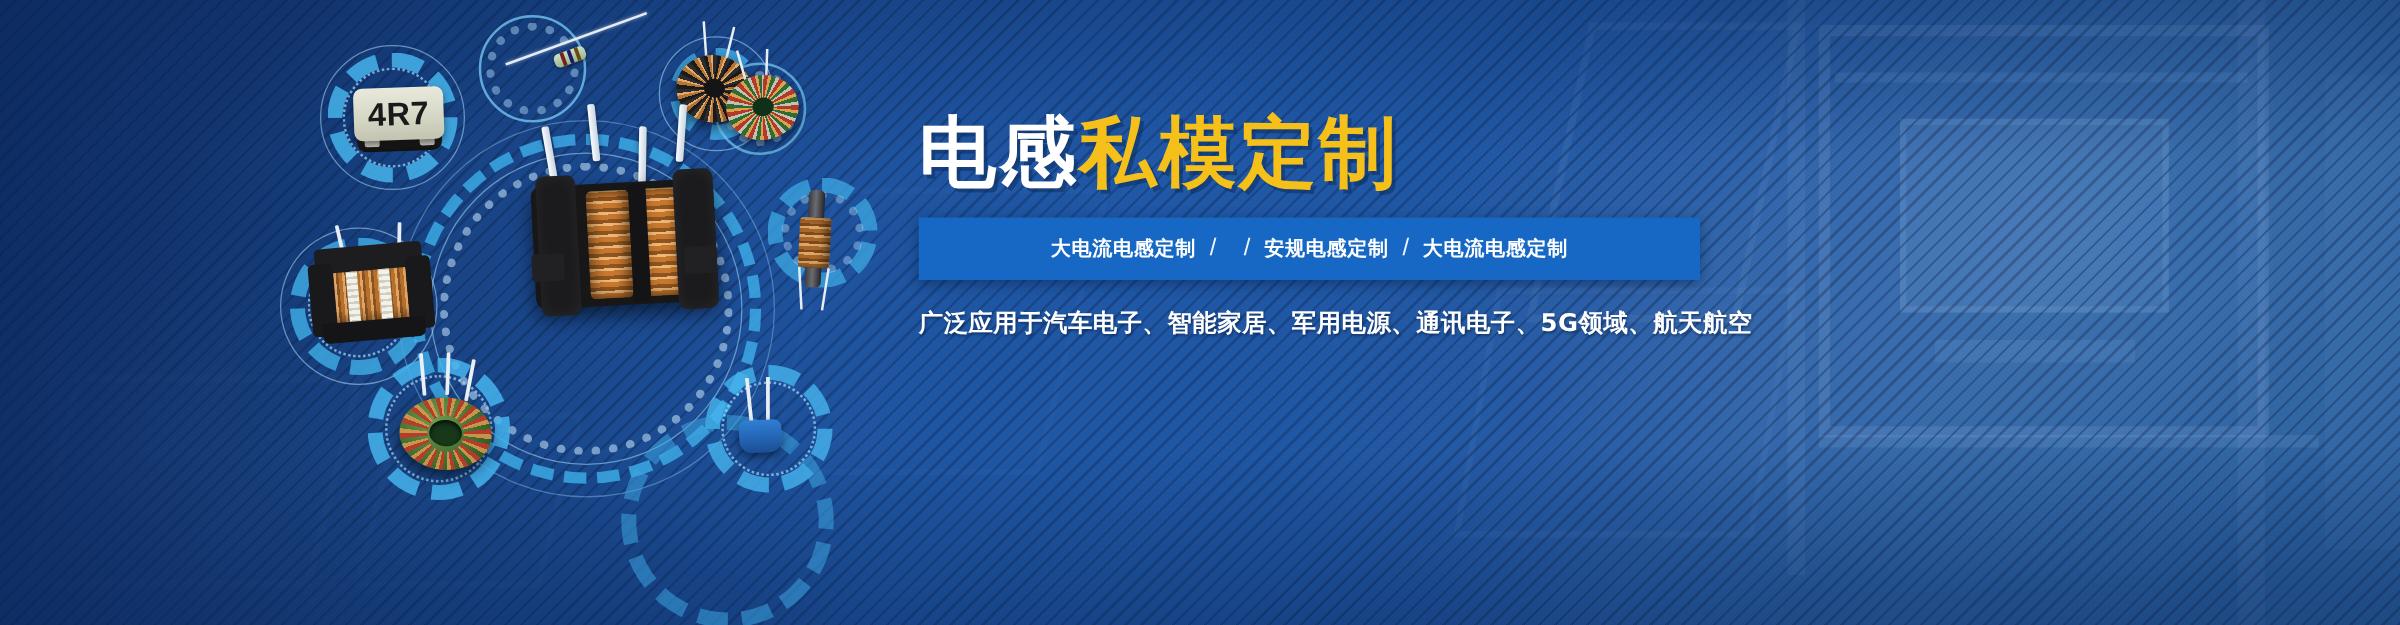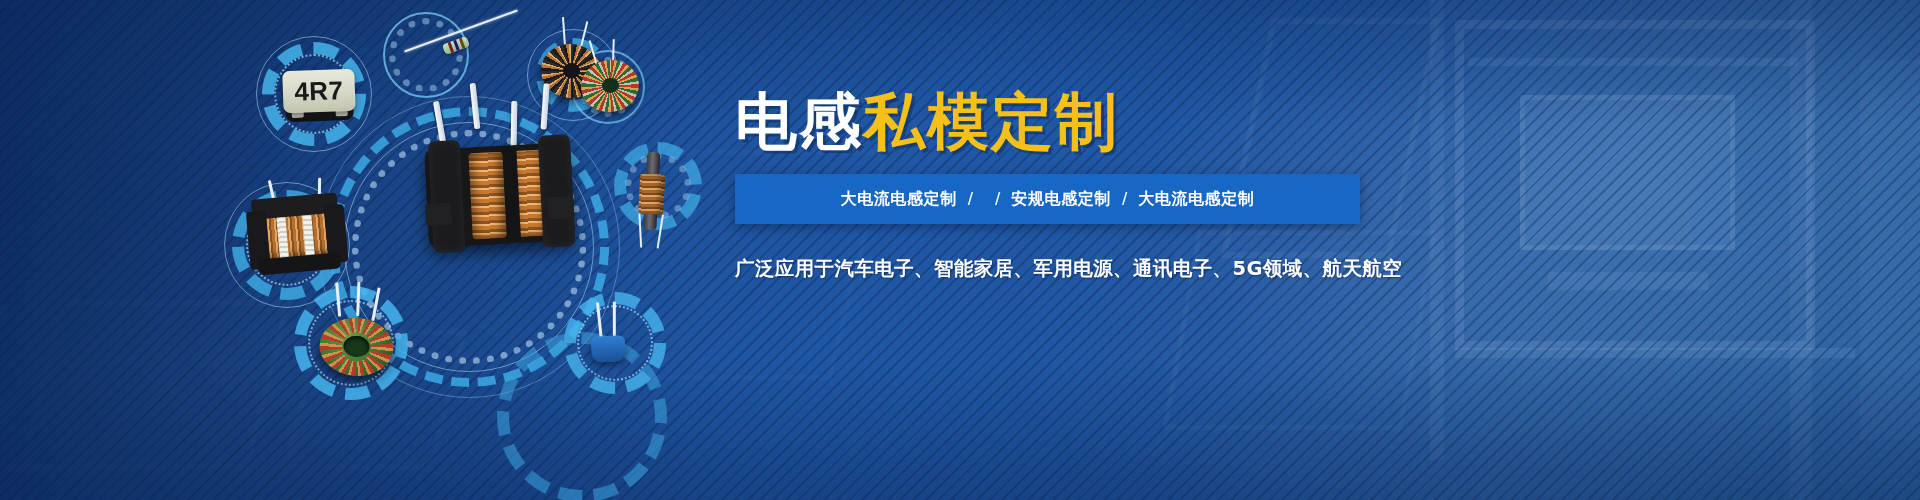--- a/index.html
+++ b/index.html
@@ -159,21 +159,21 @@
   .headline{margin-top:9px;font-size:62px;line-height:1.05;font-weight:700;white-space:nowrap;
     font-family:"DejaVu Sans","Liberation Sans",sans-serif;letter-spacing:2px;}
   .hl-white{color:#ffffff;text-shadow:3px 3px 0 rgba(12,45,95,.55);}
   .hl-gold{color:#f6c01b;text-shadow:3px 3px 0 rgba(12,45,95,.55);}
   .feature-bar{margin-top:20px;background:#1668c4;width:625px;height:50px;
     display:flex;align-items:center;justify-content:center;
     box-shadow:0 3px 10px rgba(6,26,60,.45);}
   .feature-bar .ft{color:#ffffff;font-size:16px;font-weight:700;letter-spacing:.6px;white-space:nowrap;
     font-family:"DejaVu Sans","Liberation Sans",sans-serif;}
   .feature-bar .sep{color:#ffffff;font-size:19px;font-weight:400;padding:0 11px;opacity:.95;}
-  .desc{margin-top:31px;color:#ffffff;font-size:19.5px;font-weight:700;letter-spacing:.4px;white-space:nowrap;
+  .desc{margin-top:21px;color:#ffffff;font-size:19.5px;font-weight:700;letter-spacing:.4px;white-space:nowrap;
     font-family:"DejaVu Sans","Liberation Sans",sans-serif;text-shadow:1px 1px 2px rgba(8,30,70,.55);}
 </style>
 </head>
 <body>
 
 <div id="banner">
 
   <div class="bg-photo">
     <div class="mach m1"></div>
     <div class="mach m2"></div>

